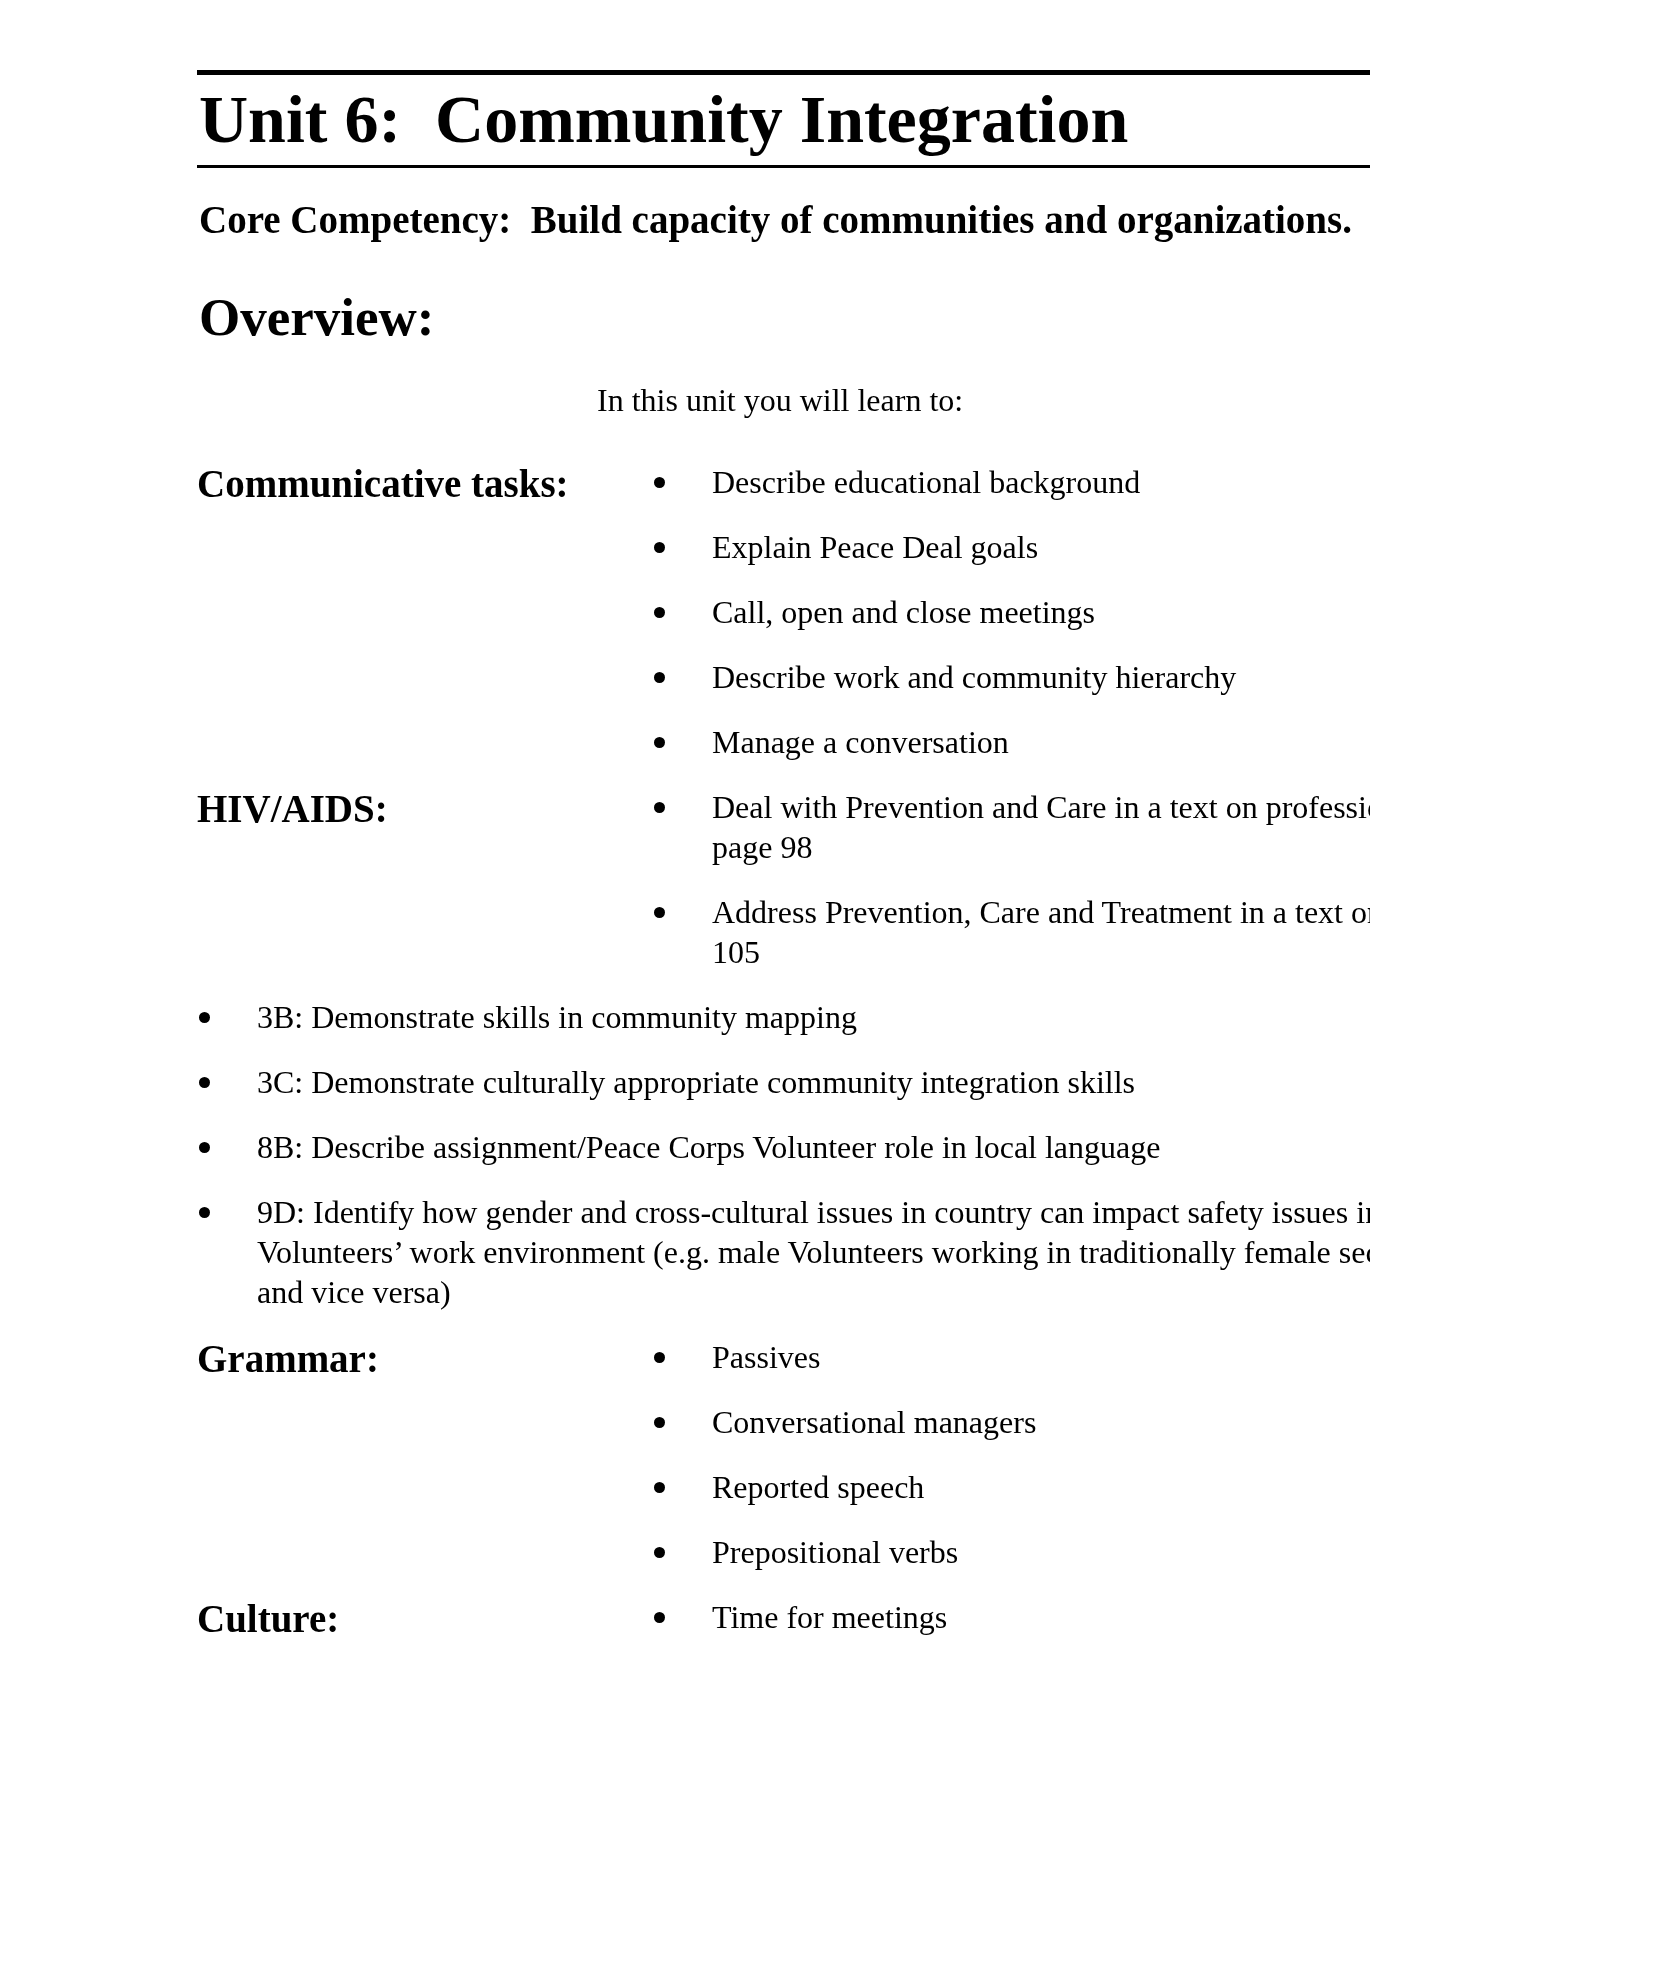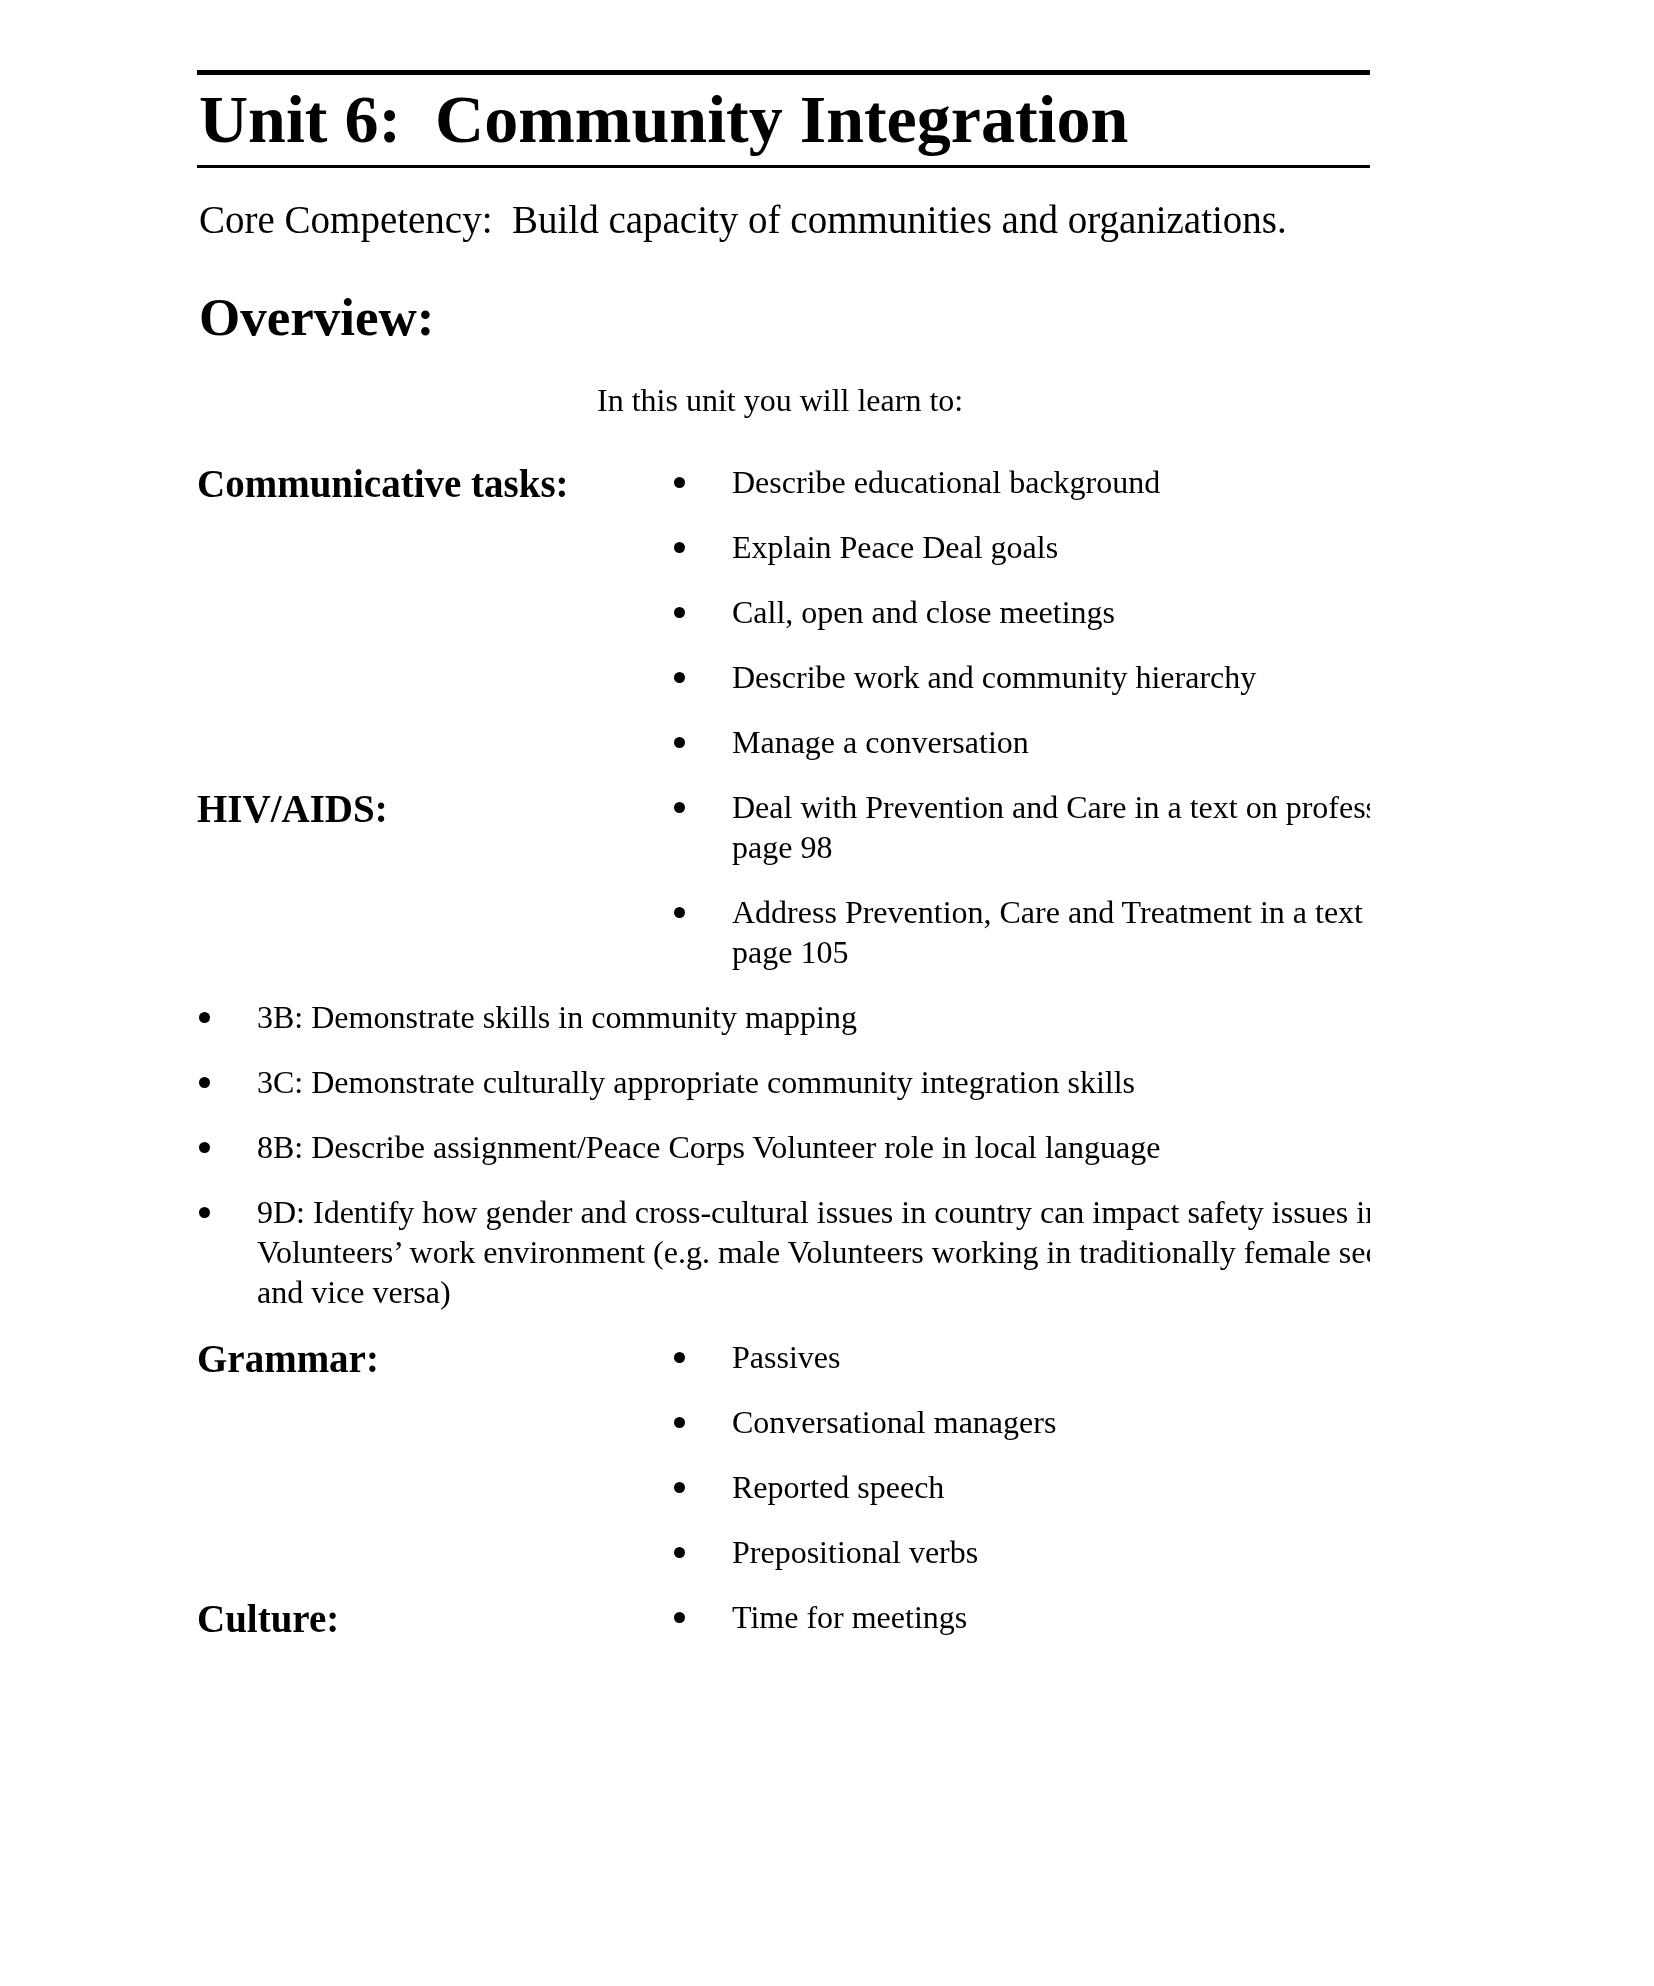--- a/index.html
+++ b/index.html
@@ -33,41 +33,40 @@
     font-size: 68px;
     font-weight: bold;
     line-height: 1.06;
     padding: 8px 0 10px 2px;
     letter-spacing: 0;
     margin: 0;
   }
   .core-competency {
     margin: 30px 0 4px 2px;
     font-size: 39px;
-    font-weight: normal;
+    font-weight: bold;
     line-height: 1.15;
   }
   .overview-heading {
     margin: 44px 0 0 2px;
     font-size: 53px;
     font-weight: bold;
     line-height: 1.15;
   }
   .intro-line {
     padding-left: 400px;
     font-size: 32px;
     line-height: 1.25;
   }
   .rows {
     margin-top: 42px;
   }
   .row {
     display: flex;
     align-items: flex-start;
-    gap: 20px;
   }
   .row-label {
     flex: 0 0 455px;
     width: 455px;
     font-size: 39px;
     font-weight: bold;
     line-height: 44px;
     padding-top: 0;
   }
   ul.bullets {

